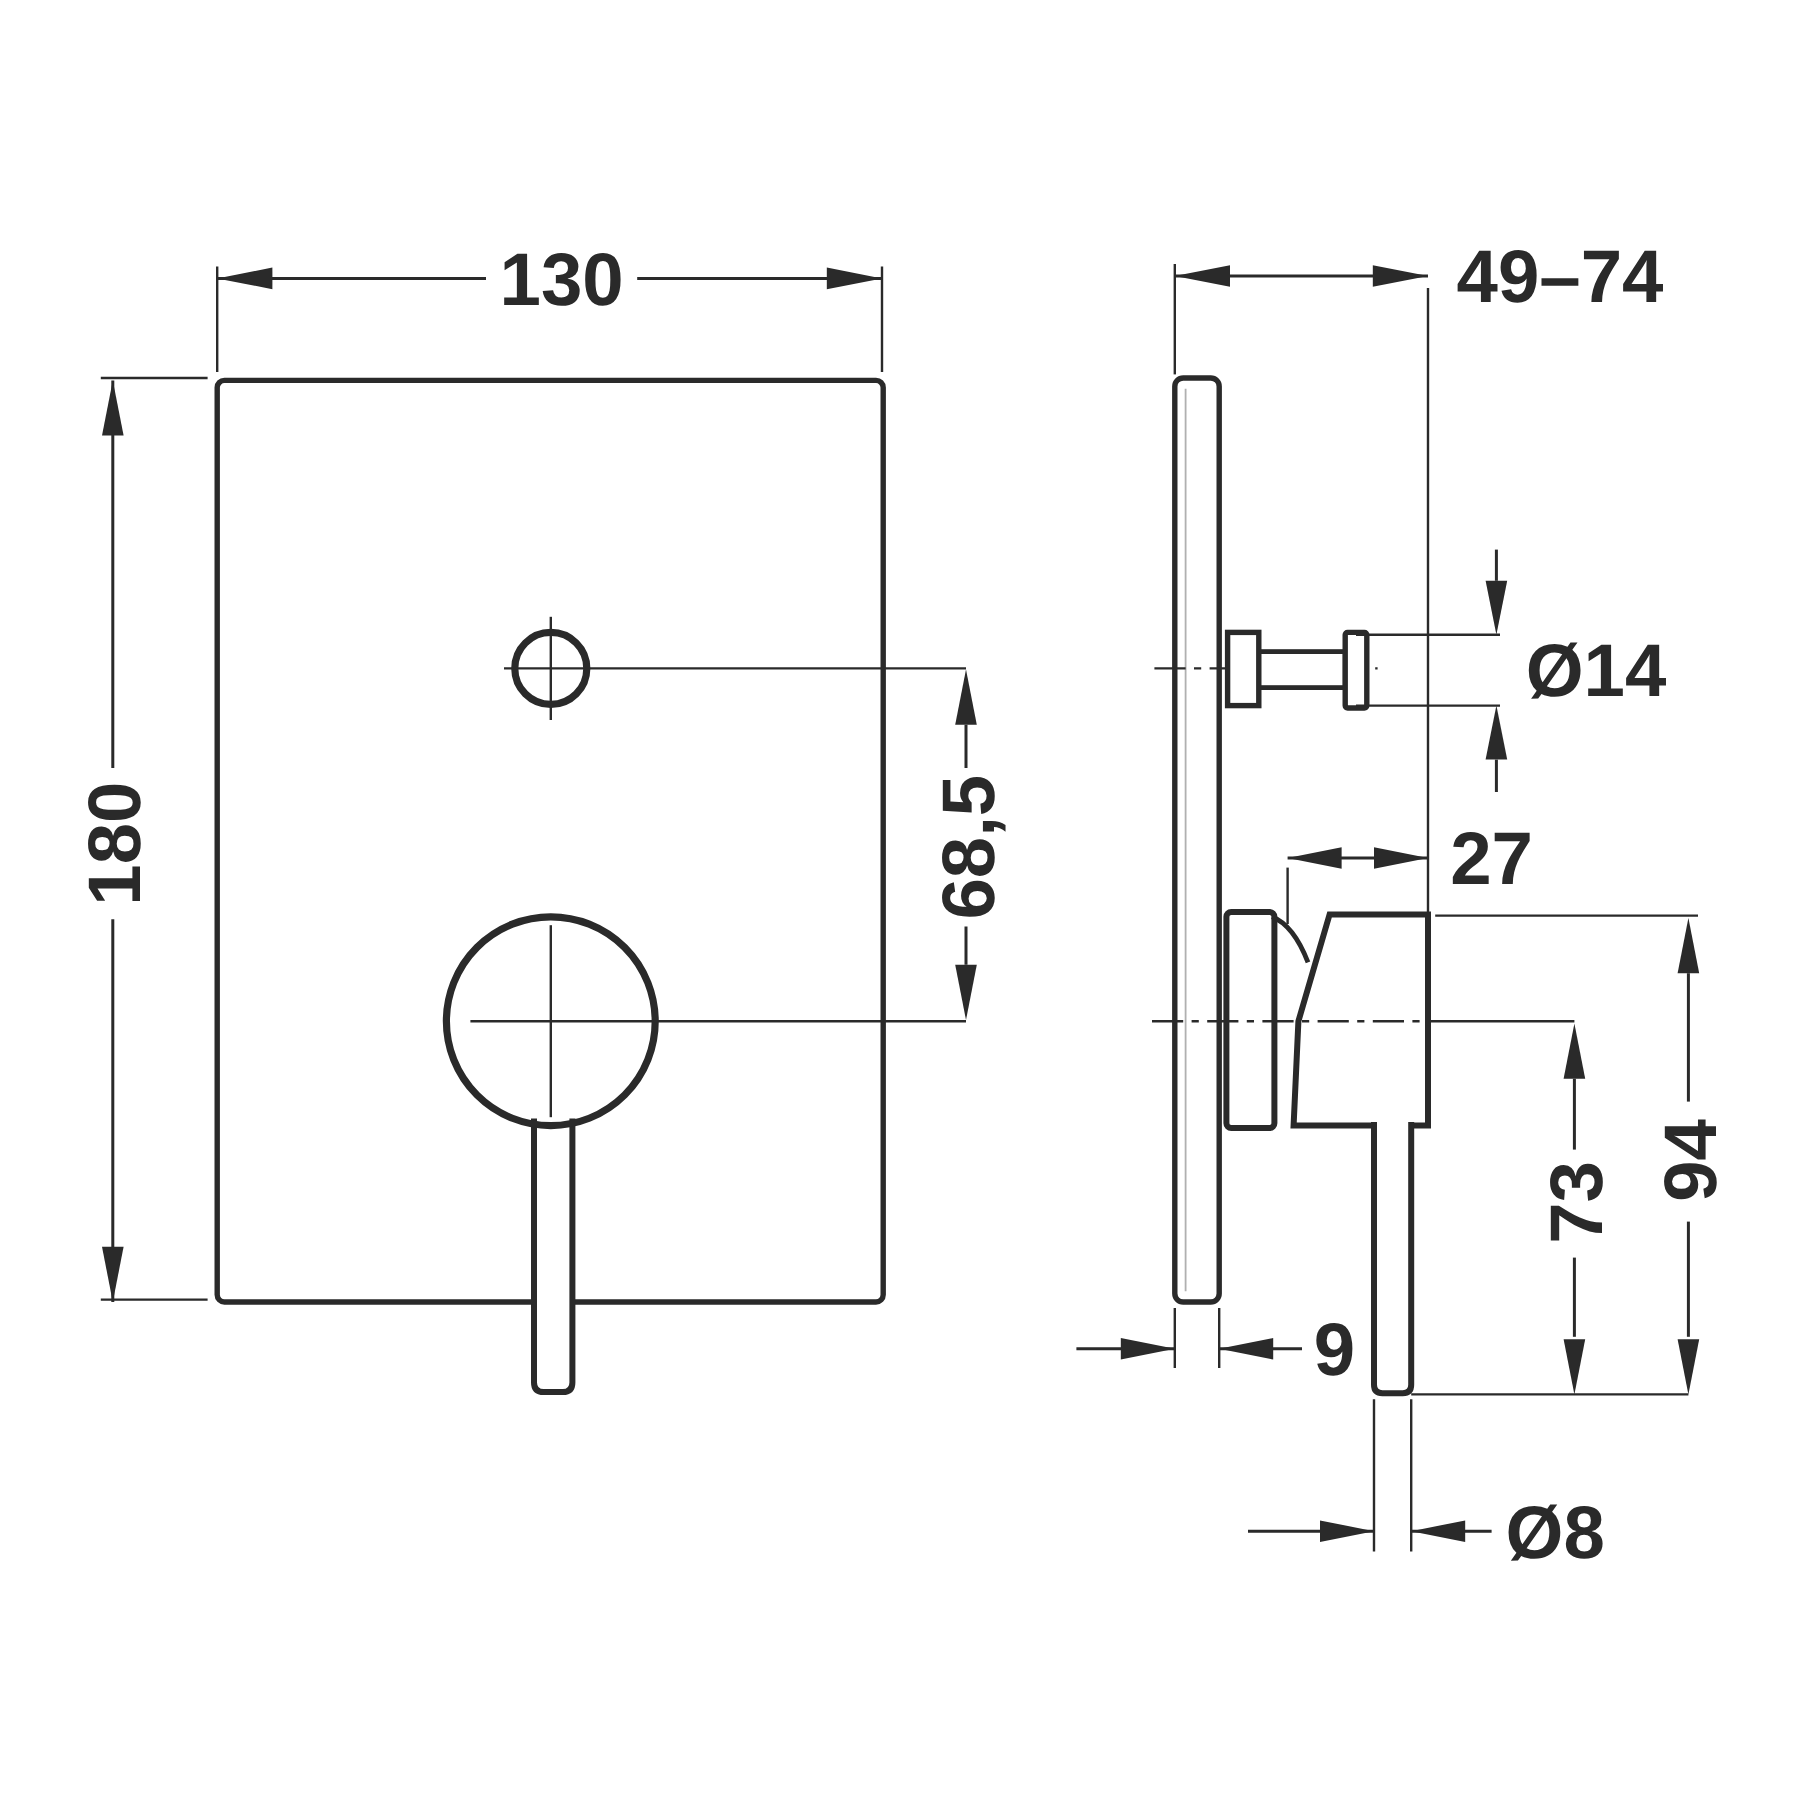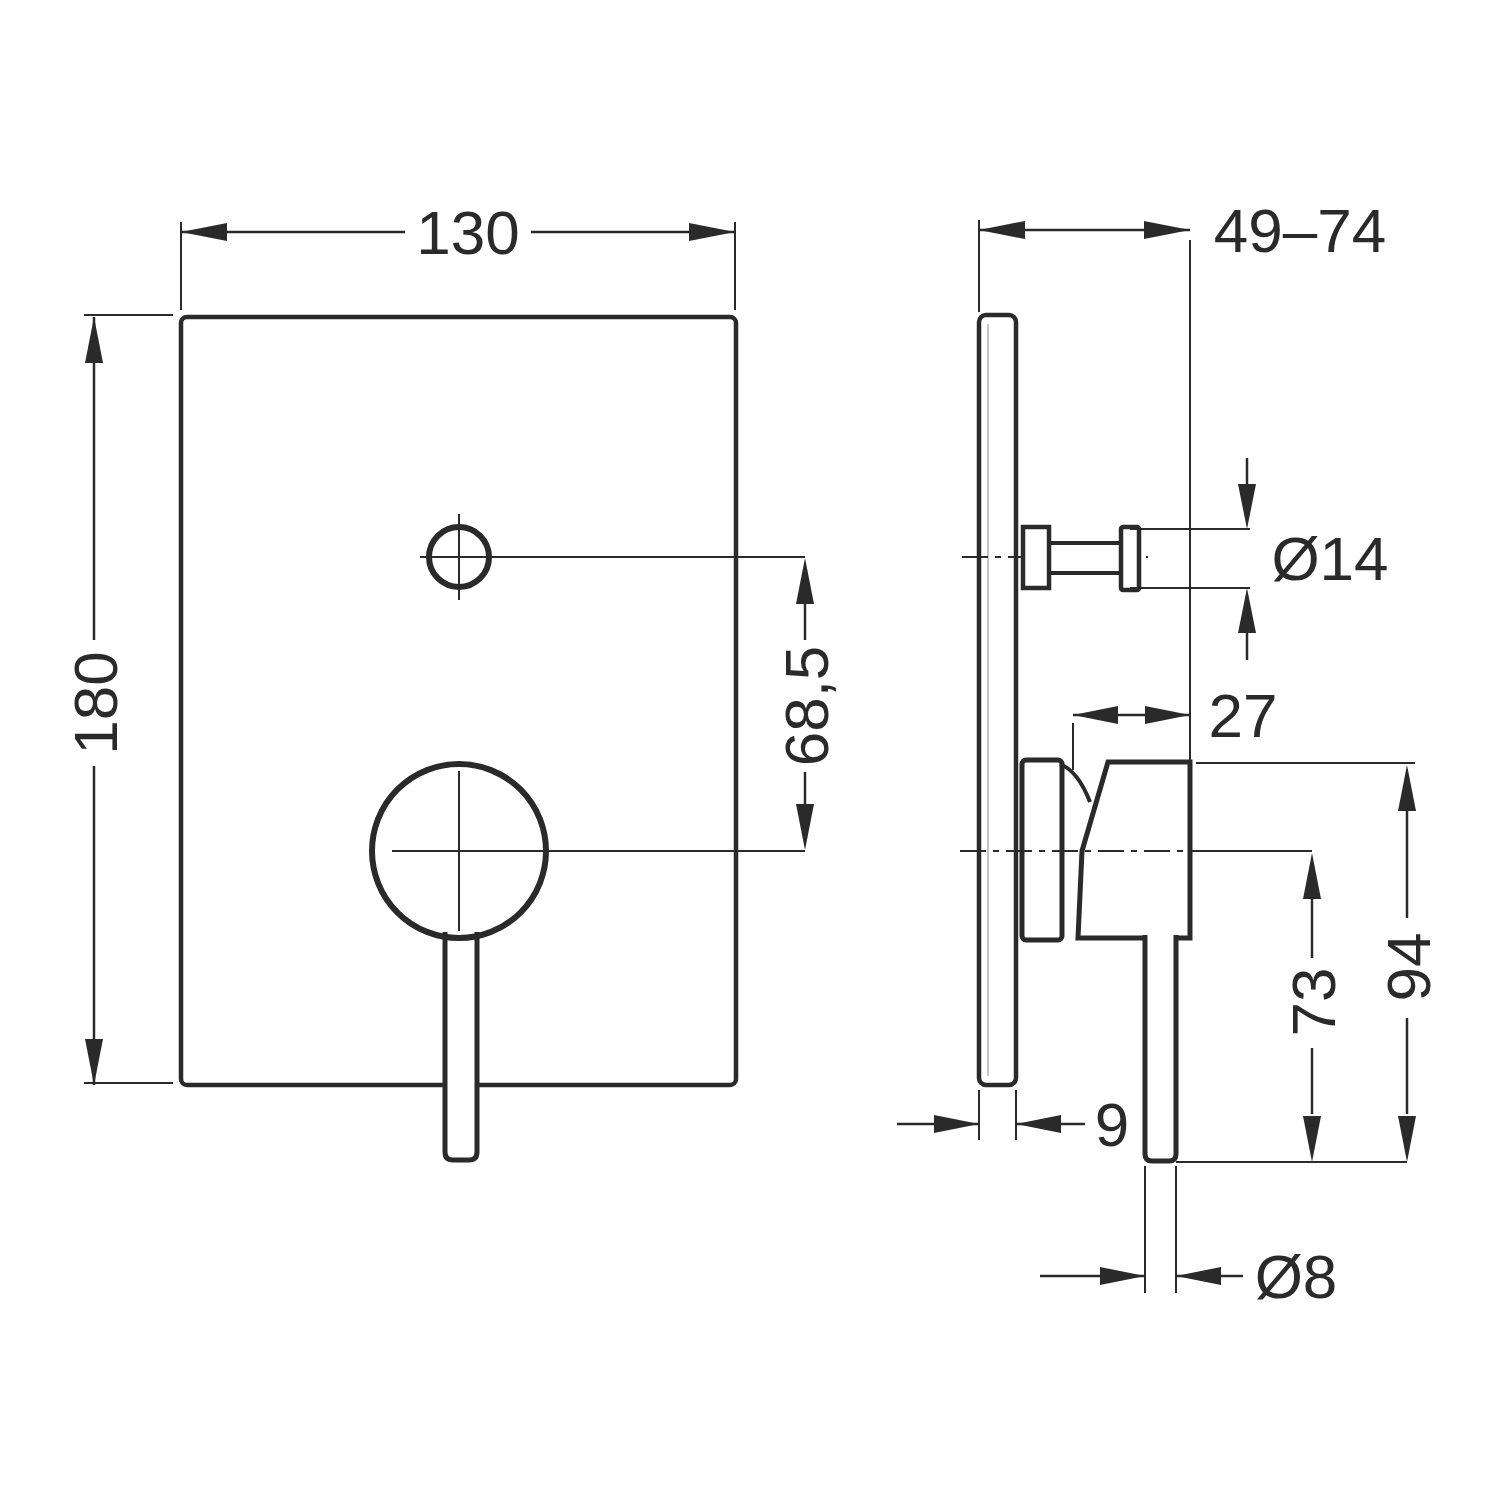--- a/index.html
+++ b/index.html
@@ -1,16 +1,16 @@
 <!DOCTYPE html>
 <html><head>
 <meta charset="utf-8">
 <style>
   html,body{margin:0;padding:0;background:#fff;}
-  .stage{position:relative;width:1500px;height:1500px;background:#fff;overflow:hidden;}
+  .stage{position:relative;width:1500px;height:1500px;background:#fff;overflow:hidden;font-weight:bold;}
   svg{display:block;}
   text{
     font-family:"Liberation Sans", sans-serif;
     font-size:62px;
     fill:#2a2a2a;
     paint-order:stroke;
     stroke:#ffffff;
     stroke-width:8px;
     stroke-linejoin:round;
   }

